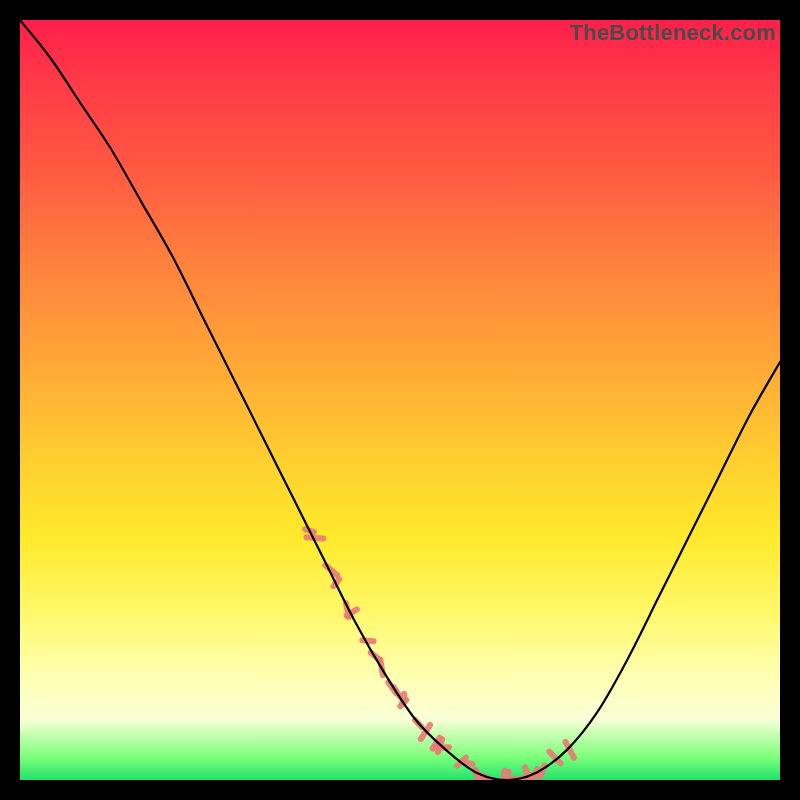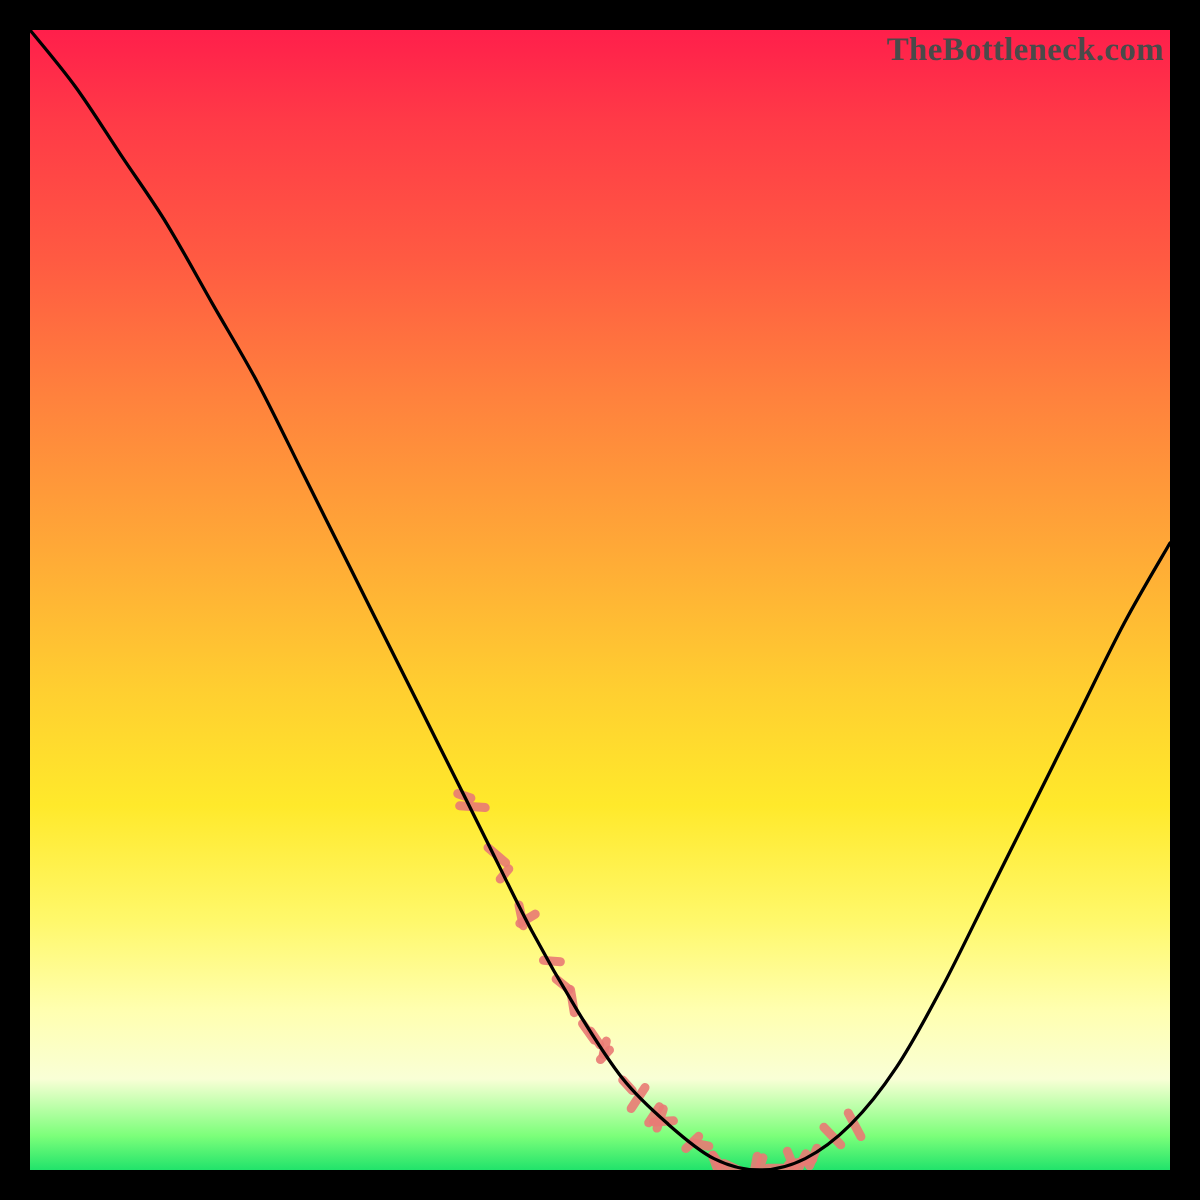--- a/index.html
+++ b/index.html
@@ -11,21 +11,20 @@
     overflow: hidden;
     font-family: Arial, Helvetica, sans-serif;
   }
   .frame {
     position: absolute;
     left: 20px;
     top: 20px;
     width: 760px;
     height: 760px;
     background: #f9a8d4;
-    font-family: Liberation Serif, serif;
   }
   .plot-area {
     position: absolute;
     left: 0;
     top: 0;
     width: 760px;
     height: 760px;
   }
   .gradient-bg {
     position: absolute;

